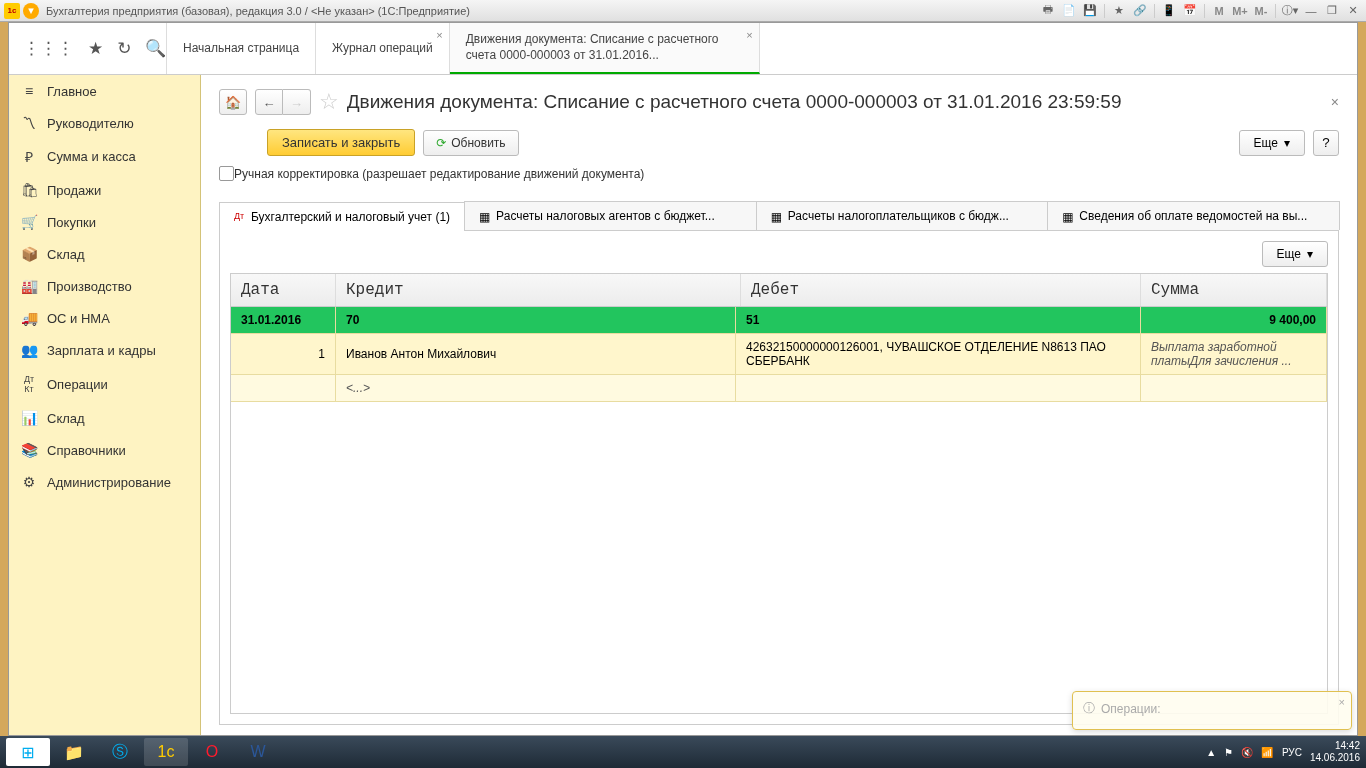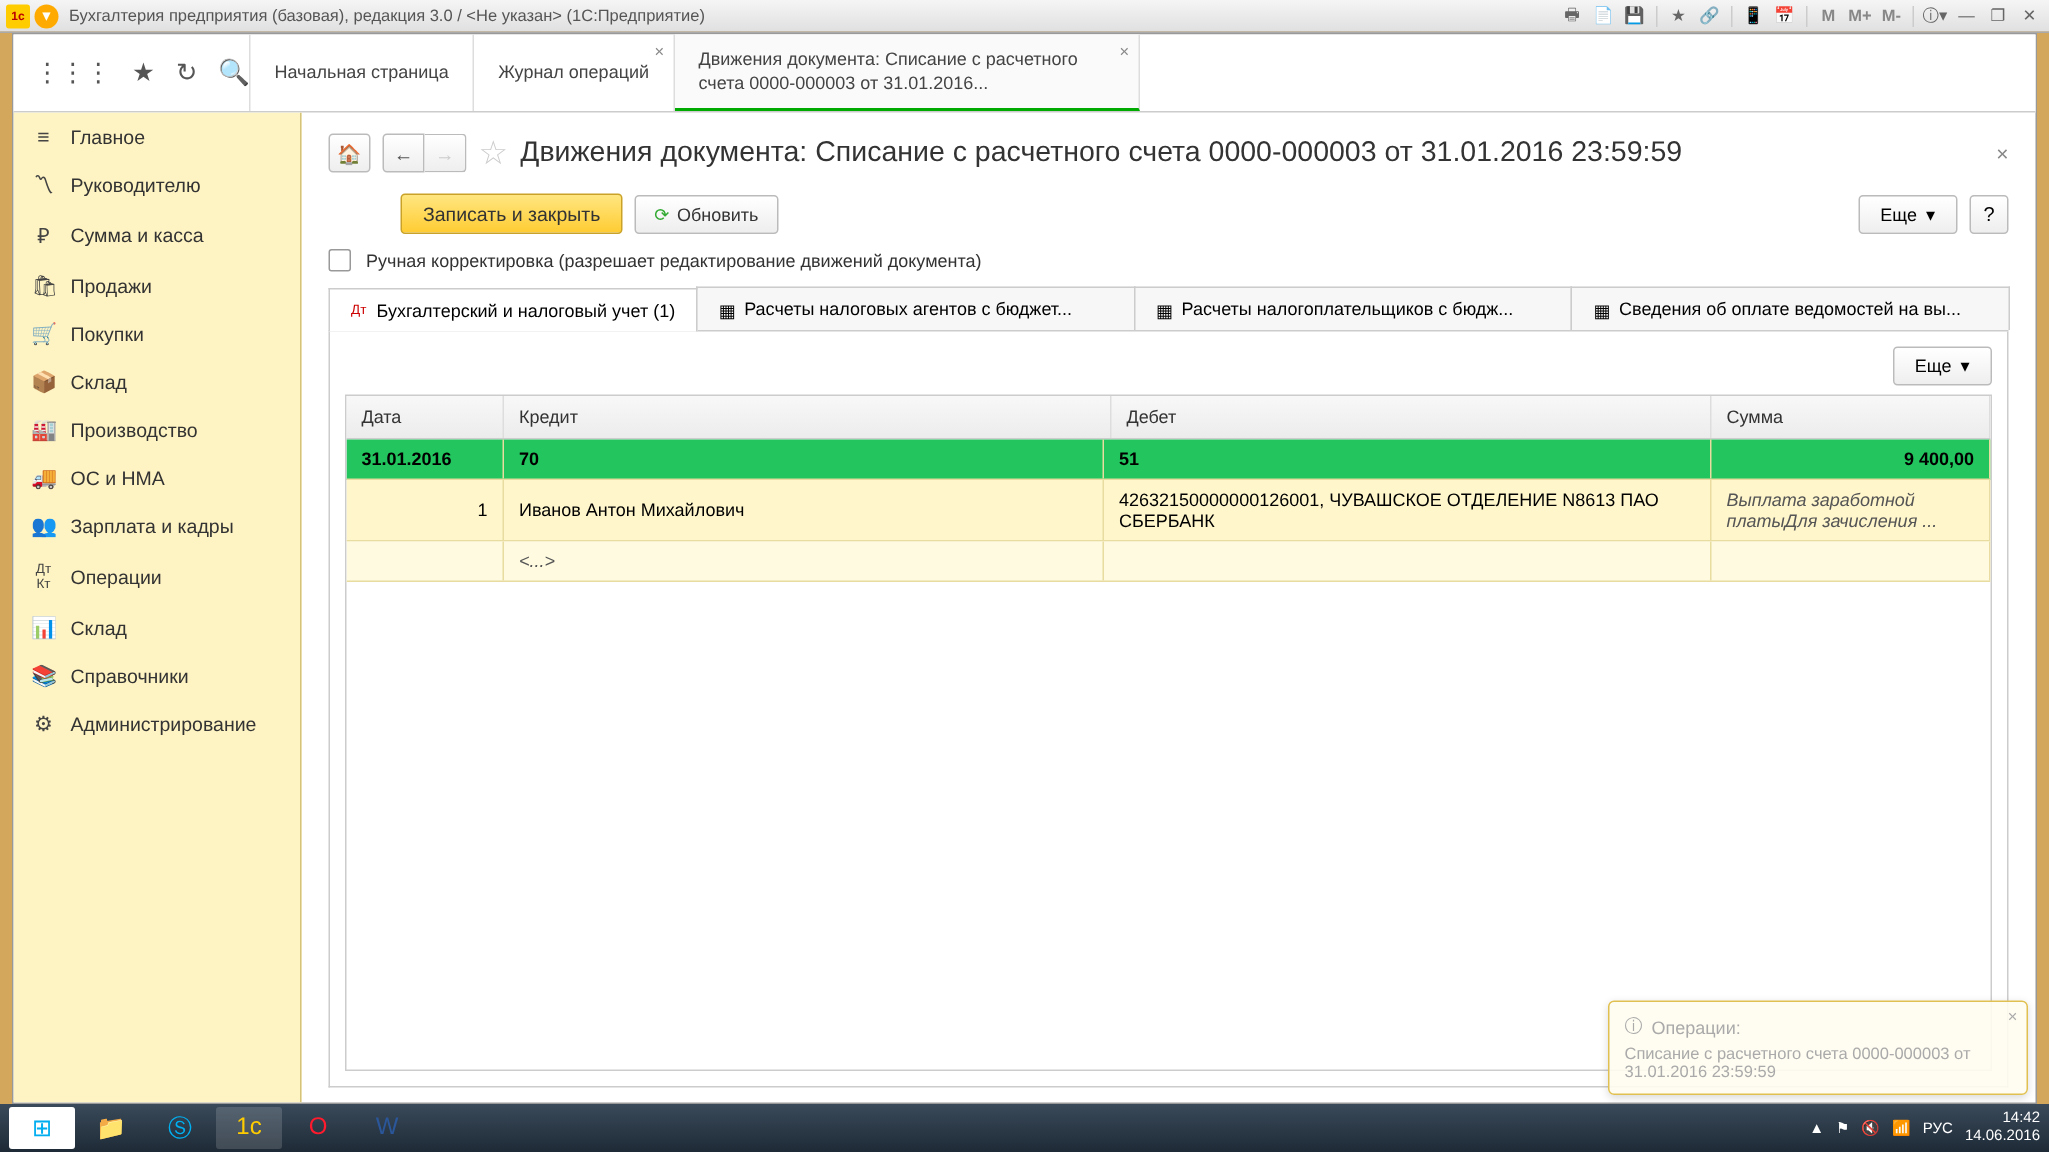--- a/index.html
+++ b/index.html
@@ -47,34 +47,34 @@
 .pgtitle { font-size: 19px; color: #333; flex: 1; white-space: nowrap; overflow: hidden; }
 .closex { font-size: 14px; color: #888; cursor: pointer; margin-left: 10px; }
 
 .actionrow { display: flex; align-items: center; gap: 8px; margin-bottom: 10px; }
 .btn-primary { background: linear-gradient(#ffe680,#ffcc33); border: 1px solid #c9a227; border-radius: 3px; padding: 5px 14px; font-size: 13px; font-weight: normal; color: #333; cursor: pointer; margin-left: 48px; }
 .btn-sec { background: linear-gradient(#fff,#eee); border: 1px solid #bbb; border-radius: 3px; padding: 5px 12px; font-size: 12px; color: #333; cursor: pointer; display: flex; align-items: center; gap: 5px; }
 .spacer { flex: 1; }
 .btn-more { background: linear-gradient(#fff,#eee); border: 1px solid #bbb; border-radius: 3px; padding: 5px 14px; font-size: 12px; cursor: pointer; display: flex; align-items: center; gap: 6px; }
 .btn-help { background: linear-gradient(#fff,#eee); border: 1px solid #bbb; border-radius: 3px; width: 26px; height: 26px; display: flex; align-items: center; justify-content: center; cursor: pointer; }
 
-.chkrow { display: flex; align-items: center; gap: 10px; margin-bottom: 10px; font-size: 12px; color: #333; }
+.chkrow { display: flex; align-items: center; margin-bottom: 20px; font-size: 12px; color: #333; }
 .chk { width: 15px; height: 15px; border: 1px solid #999; border-radius: 2px; cursor: pointer; }
 
 .subtabs { display: flex; border-bottom: 1px solid #ccc; }
 .subtab { padding: 7px 14px; border: 1px solid #ccc; border-bottom: none; margin-right: -1px; font-size: 12px; background: #f7f7f7; cursor: pointer; display: flex; align-items: center; gap: 5px; white-space: nowrap; overflow: hidden; }
 .subtab.active { background: #fff; position: relative; top: 1px; }
 .subtab .sticon { width: 12px; height: 12px; display: inline-block; }
 
 .tabcontent { border: 1px solid #ccc; border-top: none; flex: 1; padding: 10px; display: flex; flex-direction: column; overflow: hidden; }
 .innermore { display: flex; justify-content: flex-end; margin-bottom: 6px; }
 
 .datatable { border: 1px solid #ccc; flex: 1; overflow: auto; background: #fff; }
 .dthdr { display: flex; background: linear-gradient(#f8f8f8,#ececec); border-bottom: 1px solid #ccc; }
-.dthdr .dcell { padding: 7px 10px; font-size: 12px; color: #333; border-right: 1px solid #ddd; }
+.dthdr .dcell { padding: 7px 10px; font-size: 16px; color: #333; border-right: 1px solid #ddd; font-family: Liberation Mono, monospace; }
 .drow { display: flex; border-bottom: 1px solid #e8dca0; }
 .drow .dcell { padding: 6px 10px; font-size: 12px; border-right: 1px solid #e8dca0; display: flex; align-items: center; }
 .drow.r1 { background: #22c55e; }
 .drow.r2 { background: #fff6cc; }
 .drow.r3 { background: #fffae0; }
 .c-date { width: 105px; }
 .c-debit { width: 400px; }
 .c-credit { width: 405px; }
 .c-sum { flex: 1; }
 .right { justify-content: flex-end; text-align: right; }
@@ -290,21 +290,20 @@
     </div>
   </div>
 </div>
 
 <div class="notif">
   <span class="nclose">×</span>
   <div class="ntitle">
       <span>ⓘ</span>
       <span>Операции:</span>
     </div>
-  <div>Списание с расчетного счета 0000-000003 от 31.01.2016 23:59:59</div>
 </div>
 
 <div class="taskbar">
   <div class="tkitem" style="background:#fff;color:#00adef">⊞</div>
   <div class="tkitem">📁</div>
   <div class="tkitem" style="color:#00aff0">Ⓢ</div>
   <div class="tkitem active" style="color:#ffcc00">1c</div>
   <div class="tkitem" style="color:#ff1b2d">O</div>
   <div class="tkitem" style="color:#2b579a">W</div>
   <div class="tkright">

